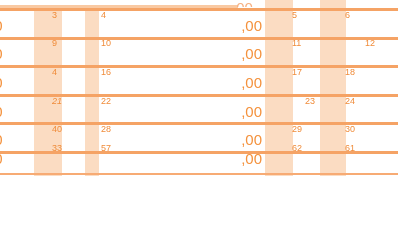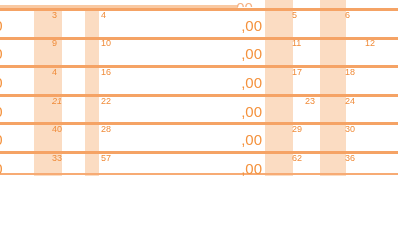--- a/index.html
+++ b/index.html
@@ -124,22 +124,22 @@
 
   <div class="row" style="top:124px;">
     <span class="val clipleft" style="top:8px;">00</span>
     <span class="cellnum" style="left:52px;">40</span>
     <span class="cellnum" style="left:101px;">28</span>
     <span class="val" style="left:232px;top:8px;width:30px;">,00</span>
     <span class="cellnum" style="left:292px;">29</span>
     <span class="cellnum" style="left:345px;">30</span>
   </div>
 
-  <div class="row" style="top:153px;">
+  <div class="row" style="top:143px;">
     <span class="val clipleft" style="top:8px;">00</span>
     <span class="cellnum" style="left:52px;">33</span>
     <span class="cellnum" style="left:101px;">57</span>
     <span class="val" style="left:232px;top:8px;width:30px;">,00</span>
     <span class="cellnum" style="left:292px;">62</span>
-    <span class="cellnum" style="left:345px;">36</span>
+    <span class="cellnum" style="left:345px;">61</span>
   </div>
 
 </div>
 
 </body></html>

